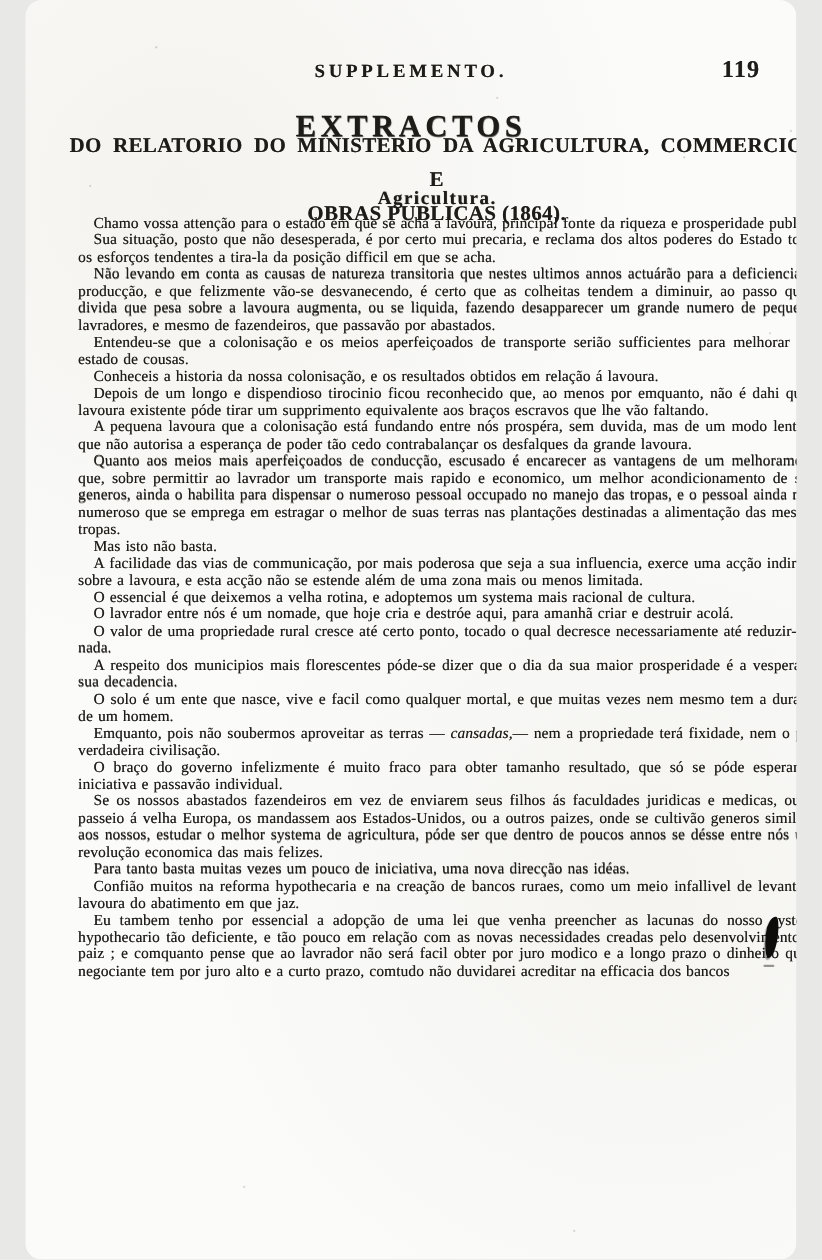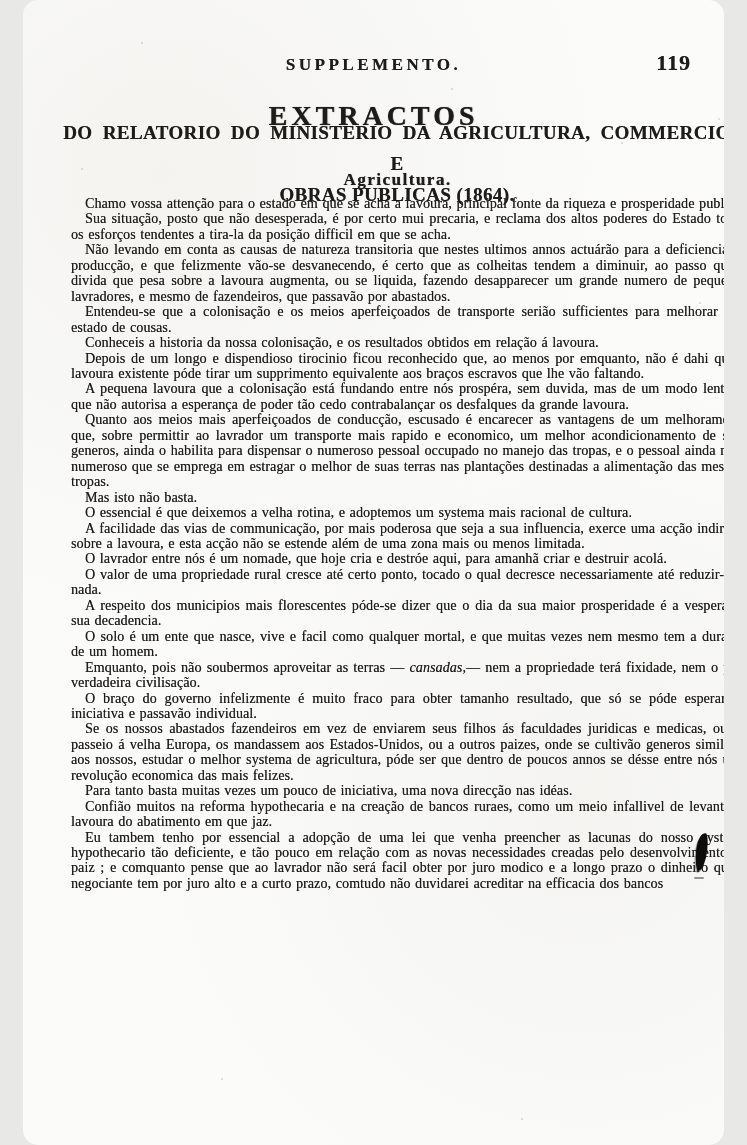--- a/index.html
+++ b/index.html
@@ -166,22 +166,22 @@
   <div class="body-text ink">
       <p><span>Chamo vossa attenção para o estado em que se acha a lavoura, principal fonte da riqueza e prosperidade publica.</span></p>
       <p><span>Sua situação, posto que não desesperada, é por certo mui precaria, e reclama dos altos poderes do Estado todos os esforços tendentes a tira-la da posição difficil em que se acha.</span></p>
       <p><span>Não levando em conta as causas de natureza transitoria que nestes ultimos annos actuárão para a deficiencia da producção, e que felizmente vão-se desvanecendo, é certo que as colheitas tendem a diminuir, ao passo que a divida que pesa sobre a lavoura augmenta, ou se liquida, fazendo desapparecer um grande numero de pequenos lavradores, e mesmo de fazendeiros, que passavão por abastados.</span></p>
       <p><span>Entendeu-se que a colonisação e os meios aperfeiçoados de transporte serião sufficientes para melhorar este estado de cousas.</span></p>
       <p><span>Conheceis a historia da nossa colonisação, e os resultados obtidos em relação á lavoura.</span></p>
       <p><span>Depois de um longo e dispendioso tirocinio ficou reconhecido que, ao menos por emquanto, não é dahi que a lavoura existente póde tirar um supprimento equivalente aos braços escravos que lhe vão faltando.</span></p>
       <p><span>A pequena lavoura que a colonisação está fundando entre nós prospéra, sem duvida, mas de um modo lento, e que não autorisa a esperança de poder tão cedo contrabalançar os desfalques da grande lavoura.</span></p>
       <p><span>Quanto aos meios mais aperfeiçoados de conducção, escusado é encarecer as vantagens de um melhoramento que, sobre permittir ao lavrador um transporte mais rapido e economico, um melhor acondicionamento de seus generos, ainda o habilita para dispensar o numeroso pessoal occupado no manejo das tropas, e o pessoal ainda mais numeroso que se emprega em estragar o melhor de suas terras nas plantações destinadas a alimentação das mesmas tropas.</span></p>
       <p><span>Mas isto não basta.</span></p>
+      <p><span>A facilidade das vias de communicação, por mais poderosa que seja a sua influencia, exerce uma acção indirecta sobre a lavoura, e esta acção não se estende além de uma zona mais ou menos limitada.</span></p>
       <p><span>O essencial é que deixemos a velha rotina, e adoptemos um systema mais racional de cultura.</span></p>
-      <p><span>A facilidade das vias de communicação, por mais poderosa que seja a sua influencia, exerce uma acção indirecta sobre a lavoura, e esta acção não se estende além de uma zona mais ou menos limitada.</span></p>
       <p><span>O lavrador entre nós é um nomade, que hoje cria e destróe aqui, para amanhã criar e destruir acolá.</span></p>
       <p><span>O valor de uma propriedade rural cresce até certo ponto, tocado o qual decresce necessariamente até reduzir-se a nada.</span></p>
       <p><span>A respeito dos municipios mais florescentes póde-se dizer que o dia da sua maior prosperidade é a vespera de sua decadencia.</span></p>
       <p><span>O solo é um ente que nasce, vive e facil como qualquer mortal, e que muitas vezes nem mesmo tem a duração de um homem.</span></p>
       <p><span>Emquanto, pois não soubermos aproveitar as terras — </span><span class="italic">cansadas,</span><span>— nem a propriedade terá fixidade, nem o paiz verdadeira civilisação.</span></p>
       <p><span>O braço do governo infelizmente é muito fraco para obter tamanho resultado, que só se póde esperar da iniciativa e passavão individual.</span></p>
       <p><span>Se os nossos abastados fazendeiros em vez de enviarem seus filhos ás faculdades juridicas e medicas, ou de passeio á velha Europa, os mandassem aos Estados-Unidos, ou a outros paizes, onde se cultivão generos similares aos nossos, estudar o melhor systema de agricultura, póde ser que dentro de poucos annos se désse entre nós uma revolução economica das mais felizes.</span></p>
       <p><span>Para tanto basta muitas vezes um pouco de iniciativa, uma nova direcção nas idéas.</span></p>
       <p><span>Confião muitos na reforma hypothecaria e na creação de bancos ruraes, como um meio infallivel de levantar a lavoura do abatimento em que jaz.</span></p>
       <p><span>Eu tambem tenho por essencial a adopção de uma lei que venha preencher as lacunas do nosso systema hypothecario tão deficiente, e tão pouco em relação com as novas necessidades creadas pelo desenvolvimento do paiz ; e comquanto pense que ao lavrador não será facil obter por juro modico e a longo prazo o dinheiro que o negociante tem por juro alto e a curto prazo, comtudo não duvidarei acreditar na efficacia dos bancos</span></p>

